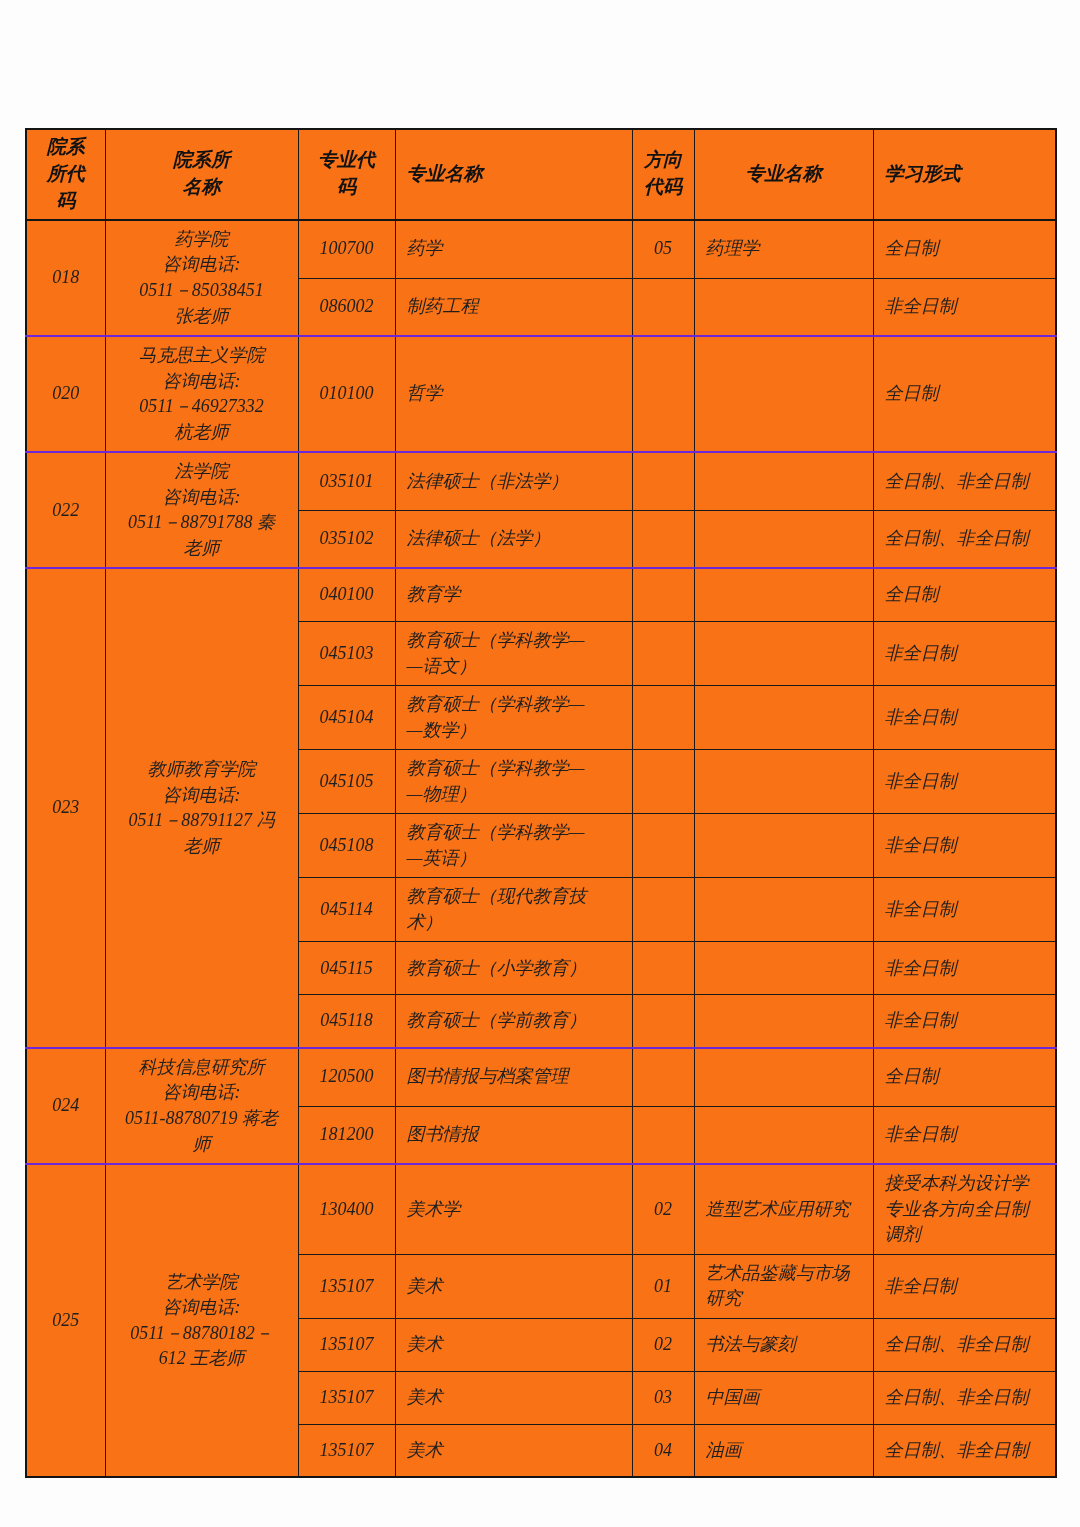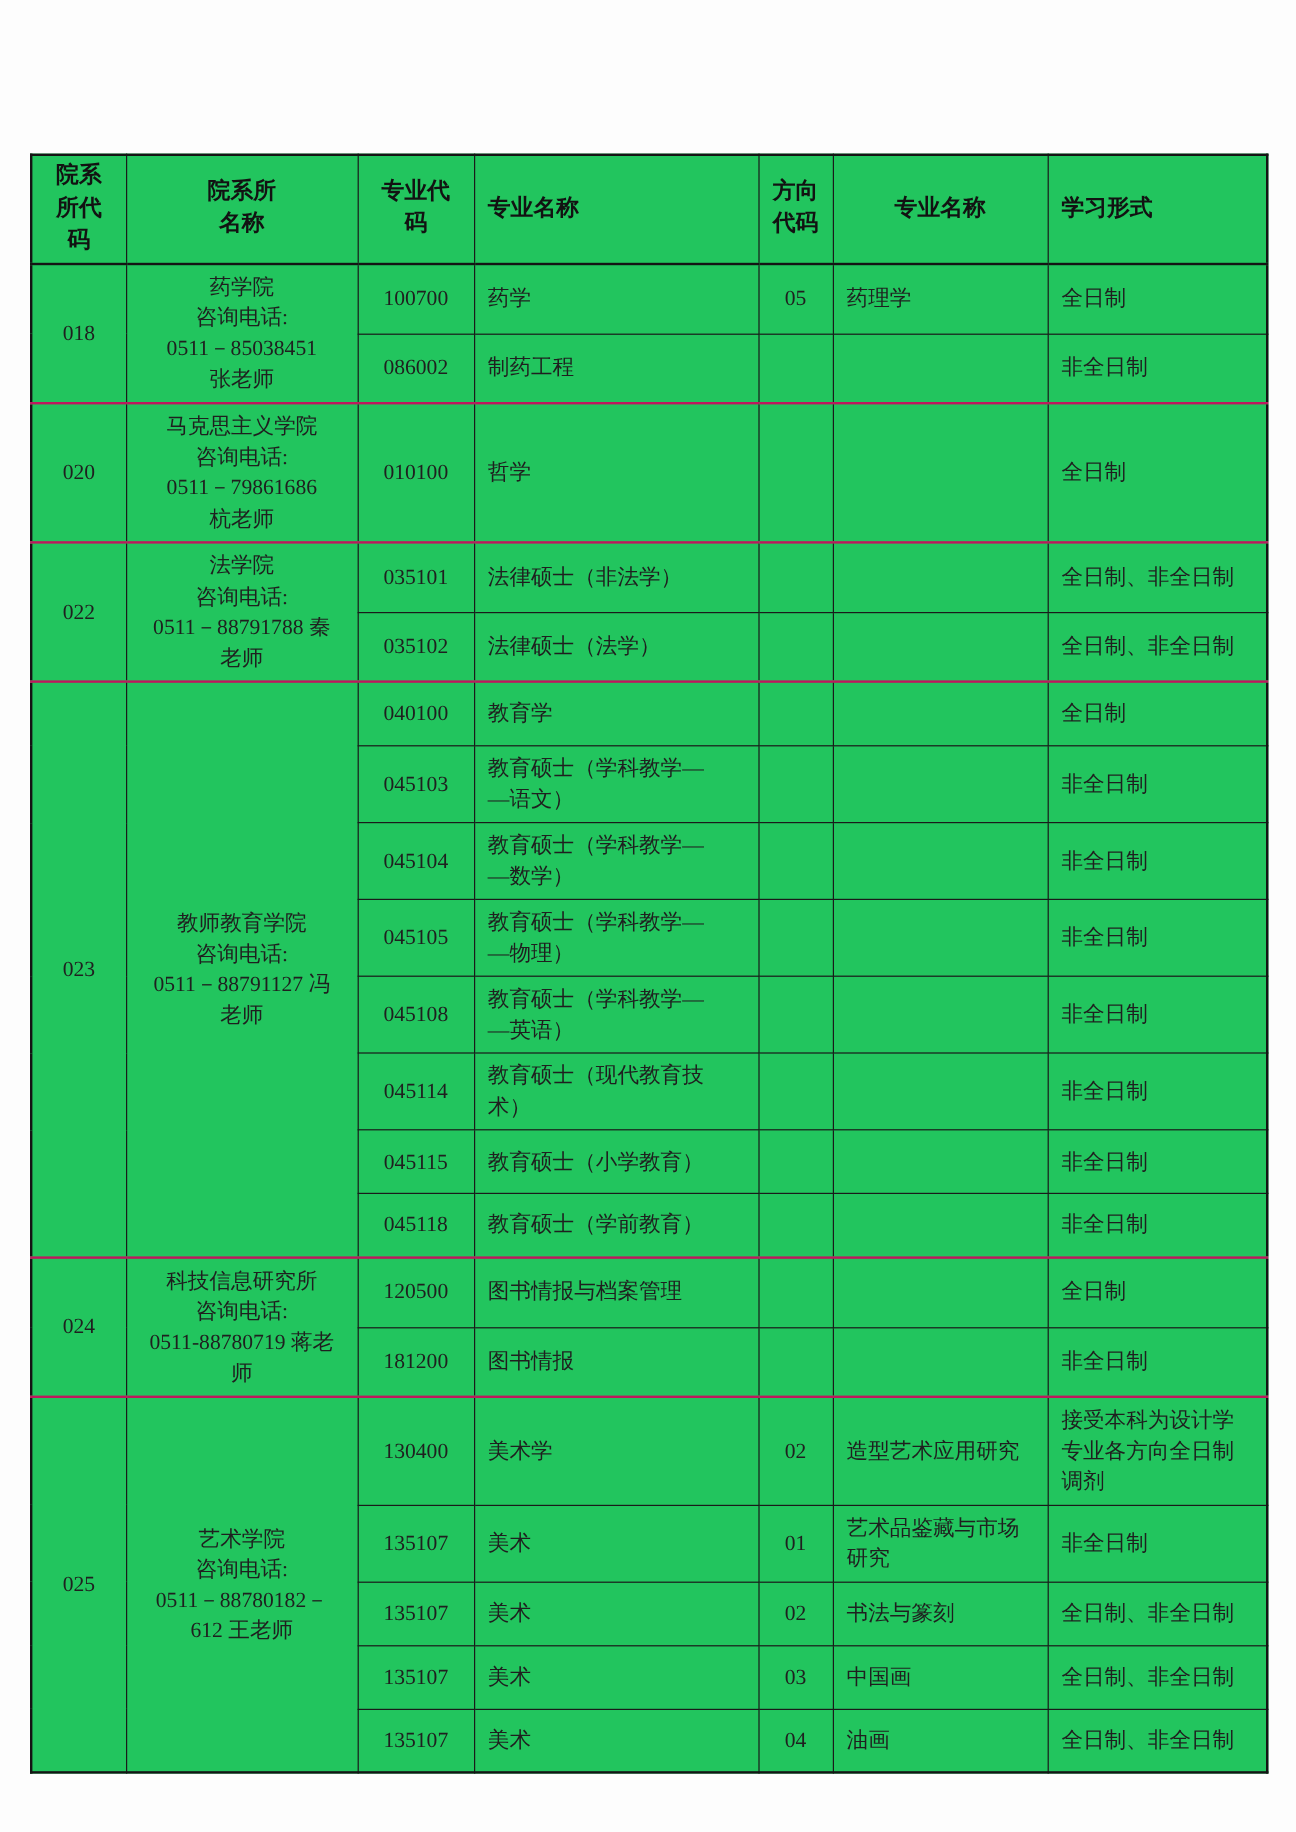--- a/index.html
+++ b/index.html
@@ -12,22 +12,23 @@
   }
   .page-table-wrap {
     position: absolute;
     left: 25px; top: 128px;
     width: 1030px;
   }
   table.admissions {
     width: 100%;
     border-collapse: collapse;
     table-layout: fixed;
-    background: #22c55e;
+    background: #f97316;
     border: 2px solid #141414;
+    font-style: italic;
   }
   th, td {
     border: 1.3px solid #1a1a1a;
     vertical-align: middle;
     white-space: pre-line;
     line-height: 1.42;
     font-size: 18px;
     overflow: hidden;
   }
   thead th {
@@ -36,21 +37,21 @@
     font-weight: bold;
     border-bottom: 2px solid #141414;
     padding: 4px 6px;
     color: #121212;
   }
   th.c, td.code-cell { text-align: center; padding: 4px 2px; }
   th.l, td.text-cell { text-align: left; padding: 6px 8px 6px 11px; }
   td { height: 53px; }
   td.dept-code-cell { text-align: center; padding: 20px 2px; }
   td.dept-name-cell { text-align: center; padding: 6px 4px; }
-  tr.section-start td { border-top: 2px solid #be185d; }
+  tr.section-start td { border-top: 2px solid #6d28d9; }
   td.tall { height: 84px; }
 </style>
 </head>
 <body>
 
 <div class="page-table-wrap">
   <table class="admissions">
     <colgroup>
       <col style="width:79px">
       <col style="width:193px">
@@ -93,21 +94,21 @@
           <td class="code-cell">086002</td>
           <td class="text-cell">制药工程</td>
           <td class="code-cell"></td>
           <td class="text-cell"></td>
           <td class="text-cell">非全日制</td>
         </tr>
         <tr class="section-start">
           <td rowspan="1" class="dept-code-cell">020</td>
           <td rowspan="1" class="dept-name-cell">马克思主义学院
 咨询电话:
-0511－79861686
+0511－46927332
 杭老师</td>
           <td class="code-cell">010100</td>
           <td class="text-cell">哲学</td>
           <td class="code-cell"></td>
           <td class="text-cell"></td>
           <td class="text-cell">全日制</td>
         </tr>
         <tr class="section-start">
           <td rowspan="2" class="dept-code-cell">022</td>
           <td rowspan="2" class="dept-name-cell">法学院

